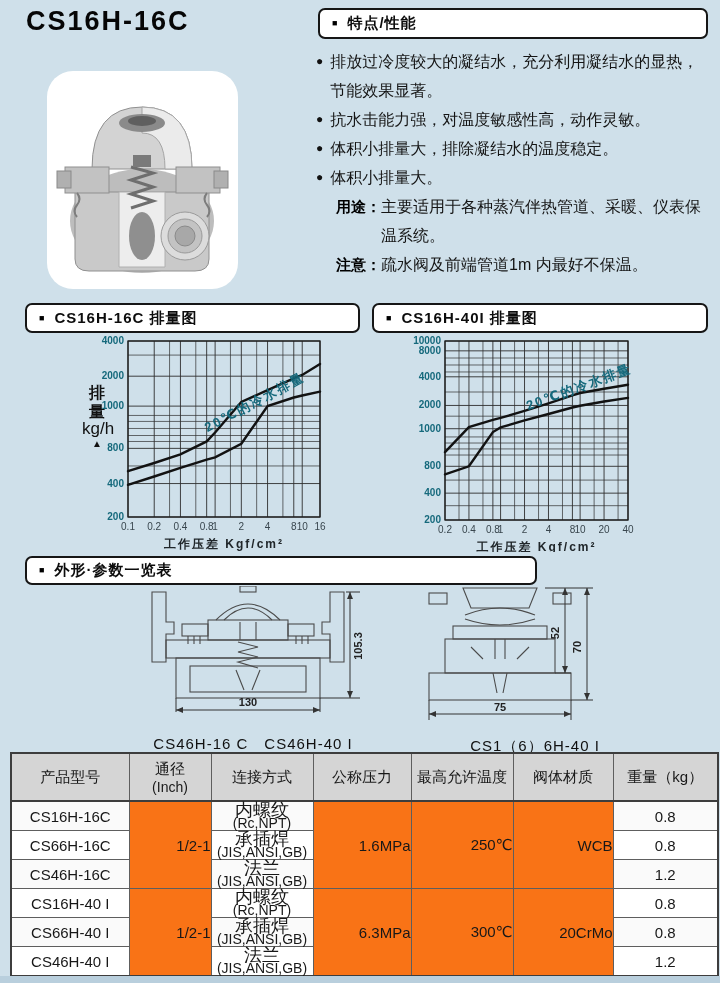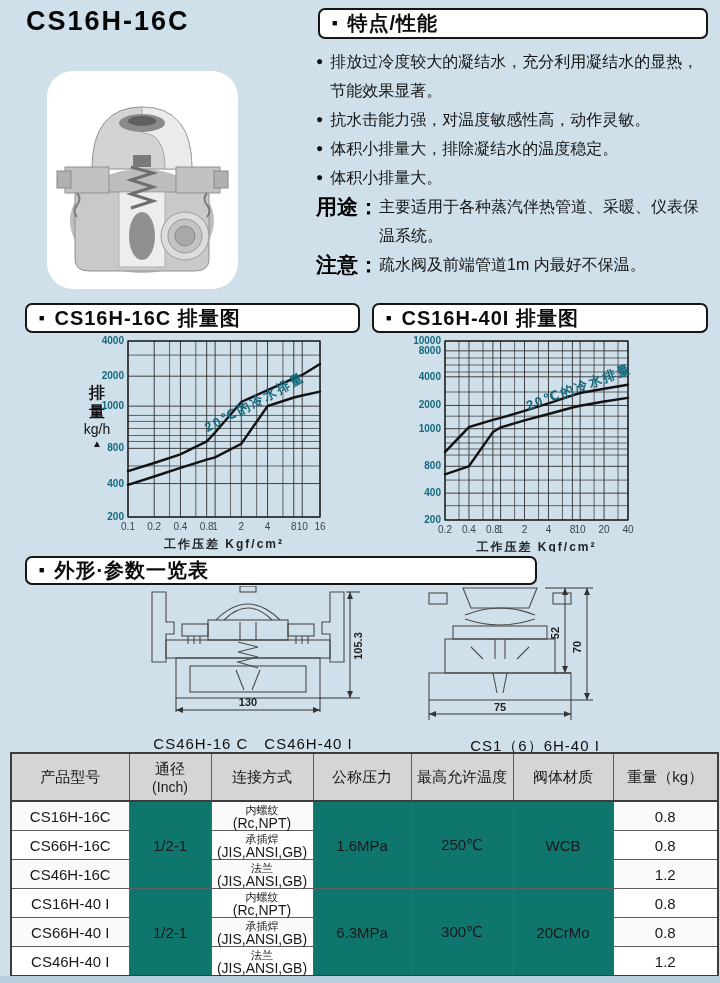--- a/index.html
+++ b/index.html
@@ -10,54 +10,54 @@
   
   .prod-title{left:26px;top:5px;font-size:27px;font-weight:bold;line-height:33px;
               letter-spacing:2px;color:#060606;}
   
   .photo{left:47px;top:71px;width:191px;height:218px;background:#ffffff;
          border-radius:26px;overflow:hidden;}
   
   .sec-box{background:#ffffff;border:2px solid #161616;border-radius:7px;
            display:flex;align-items:center;gap:10px;padding-left:12px;box-sizing:border-box;}
   .sec-box .sq{font-size:9px;line-height:1;color:#000;}
-  .sec-box .t{font-size:20px;font-weight:bold;color:#0c0c0c;letter-spacing:1px;white-space:nowrap;}
+  .sec-box .t{font-size:15px;font-weight:bold;color:#0c0c0c;letter-spacing:1px;white-space:nowrap;}
   
   .features{left:316px;top:47px;width:396px;}
   .feature-line{display:flex;gap:7px;}
   .dot{font-size:12px;line-height:29px;color:#111;}
   .ftext{font-size:16px;line-height:29px;color:#151515;}
   .kv{display:flex;}
-  .kv .kl{font-size:21px;font-weight:bold;line-height:29px;color:#000;white-space:nowrap;}
+  .kv .kl{font-size:15px;font-weight:bold;line-height:29px;color:#000;white-space:nowrap;margin-left:20px;}
   .kv .kt{font-size:16px;line-height:29px;color:#151515;}
   
   svg{display:block;}
   .yt{font-size:10px;font-weight:bold;fill:#15697c;}
   .xt{font-size:10px;fill:#39464e;}
   .xtitle{font-size:12px;font-weight:bold;fill:#20262a;letter-spacing:2px;}
   .clabel{font-size:13px;font-weight:bold;fill:#15697c;letter-spacing:2px;}
   .ylab{width:30px;text-align:center;color:#111;}
   .ylab .zi{font-size:16px;font-weight:bold;line-height:19px;}
-  .ylab .un{font-size:14px;line-height:16px;}
+  .ylab .un{font-size:17px;line-height:16px;}
   .ylab .ar{font-size:10px;line-height:14px;}
   
   .dim{font-size:11px;font-weight:bold;fill:#222;}
   .cap{font-size:15px;color:#101010;text-align:center;letter-spacing:1px;white-space:nowrap;}
   
   #specTable{position:absolute;left:10px;top:752px;border-collapse:collapse;
              table-layout:fixed;border:2px solid #3d3d3d;}
   #specTable th,#specTable td{border:1px solid #5e5e5e;text-align:center;
              vertical-align:middle;color:#181818;padding:0;}
   #specTable th{background:#d5d5d5;height:46px;font-size:15px;font-weight:normal;}
   #specTable th .hsub{font-size:14px;}
   #specTable td{height:28px;font-size:15px;background:#fafafa;}
   #specTable td.shade{background:#ffffff;}
-  #specTable td.merge{background:#0f766e;}
+  #specTable td.merge{background:#f97316;text-align:right;}
   #specTable th{border-bottom:2px solid #3d3d3d;}
-  .conn-main{font-size:11px;line-height:15px;}
+  .conn-main{font-size:18px;line-height:15px;}
   .conn-sub{font-size:14px;line-height:11px;}
   .wt{font-size:14px;}
   .bottom-strip{left:0;top:976px;width:720px;height:7px;background:#b9cfdd;}
 </style>
 </head>
 <body>
 
 <div class="abs prod-title">
   <div>CS16H-16C</div>
 </div>

